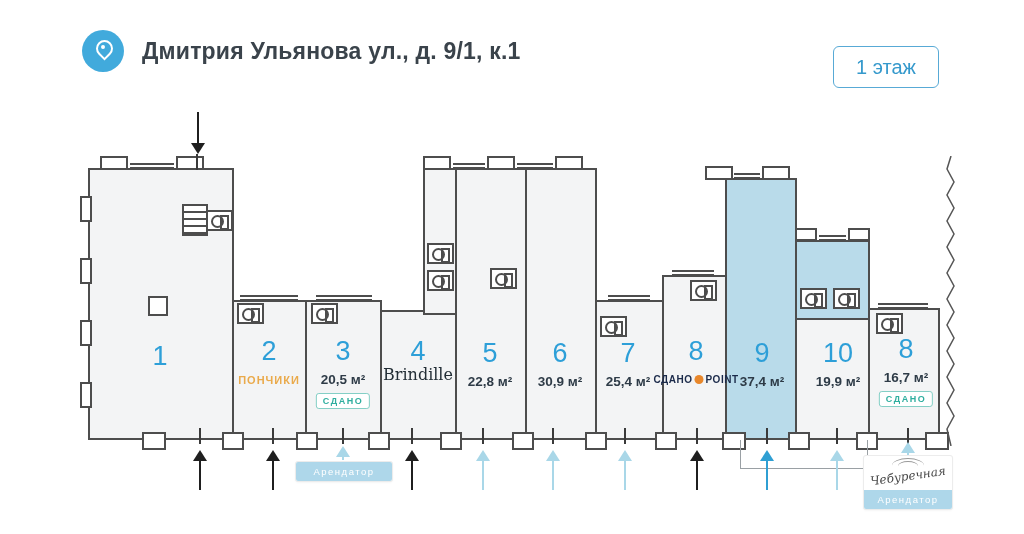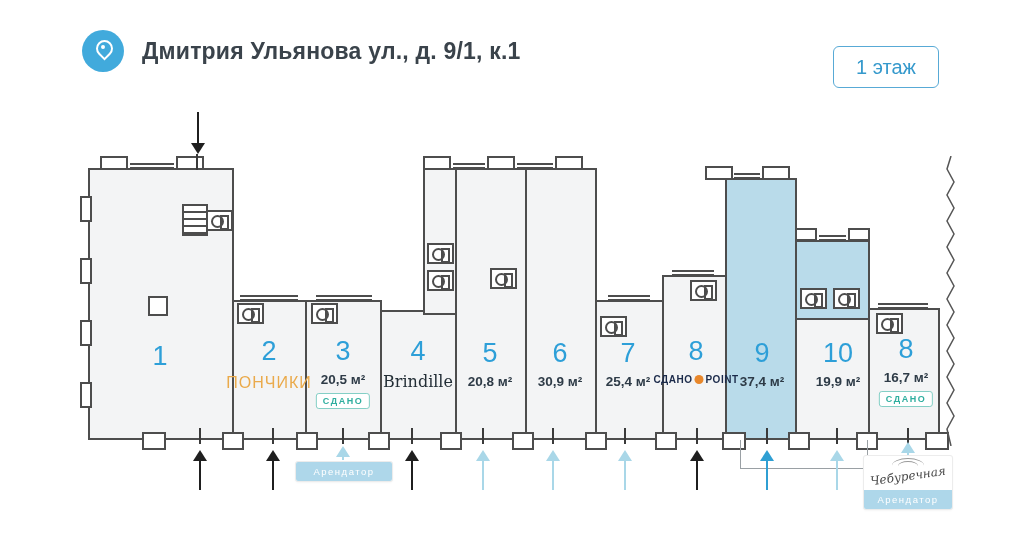--- a/index.html
+++ b/index.html
@@ -32,22 +32,22 @@
   .arrow .head{position:absolute;left:1px;top:0;width:0;height:0;border-left:7px solid transparent;border-right:7px solid transparent;border-bottom:11px solid currentColor;}
   .arrow.down .shaft{top:0;bottom:9px;}
   .arrow.down .head{top:auto;bottom:0;border-bottom:none;border-top:11px solid currentColor;}
   .c-black{color:#1f1f1f}.c-light{color:#a9d7e8}.c-strong{color:#2f9fd3}
 
   
   .unit-label{position:absolute;transform:translateX(-50%);text-align:center;white-space:nowrap;}
   .unit-num{font-size:27px;color:#2d9fd8;line-height:1;}
   .unit-area{font-size:13.5px;font-weight:bold;color:#2e3b47;margin-top:7px;}
   .badge-sdano{display:inline-block;margin-top:6px;padding:2px 6px;border:1px solid #84cfc6;border-radius:3px;color:#2fae9f;font-size:9px;font-weight:bold;letter-spacing:1.5px;background:#fff;}
-  .tenant-orange{font-size:16px;font-weight:normal;letter-spacing:1px;color:#eaaa4b;margin-top:9px;}
-  .tenant-serif{font-family:"DejaVu Serif",serif;font-size:16px;color:#232e36;margin-top:7px;}
+  .tenant-orange{font-size:11px;font-weight:bold;letter-spacing:1px;color:#eaaa4b;margin-top:9px;}
+  .tenant-serif{font-family:"DejaVu Serif",serif;font-size:16px;color:#232e36;}
   .brand8{font-size:10px;font-weight:bold;color:#1b2a4a;letter-spacing:0.5px;margin-top:9px;}
   .brand8 .dot{display:inline-block;width:9px;height:9px;border-radius:50%;background:#e8872b;vertical-align:-1px;margin:0 2px;}
 
   
   .card{position:absolute;background:#fff;box-shadow:0 0 0 1px #ececec,0 1px 3px rgba(0,0,0,0.08);border-radius:2px;text-align:center;overflow:hidden;}
   .card .strip{background:#aed7ea;color:#fff;font-size:9.5px;letter-spacing:1.5px;padding:4px 0;}
   .seafood-row{display:flex;align-items:center;justify-content:center;gap:5px;padding:9px 4px;}
   .shrimp{width:11px;height:11px;border-radius:50% 50% 50% 0;background:#f2ddb8;}
   .seafood-text{font-size:11px;font-weight:bold;letter-spacing:1.5px;color:#1d2126;}
   .script-wrap{position:relative;padding:10px 2px 6px;}
@@ -161,21 +161,21 @@
     <div class="unit-num">3</div>
     <div class="unit-area">20,5 м²</div>
     <span class="badge-sdano">СДАНО</span>
   </div>
   <div class="unit-label" style="left:418px;top:338px;">
     <div class="unit-num">4</div>
     <div class="tenant-serif">Brindille</div>
   </div>
   <div class="unit-label" style="left:490px;top:340px;">
     <div class="unit-num">5</div>
-    <div class="unit-area">20,8 м²</div>
+    <div class="unit-area">22,8 м²</div>
   </div>
   <div class="unit-label" style="left:560px;top:340px;">
     <div class="unit-num">6</div>
     <div class="unit-area">30,9 м²</div>
   </div>
   <div class="unit-label" style="left:628px;top:340px;">
     <div class="unit-num">7</div>
     <div class="unit-area">25,4 м²</div>
   </div>
   <div class="unit-label" style="left:696px;top:338px;">

